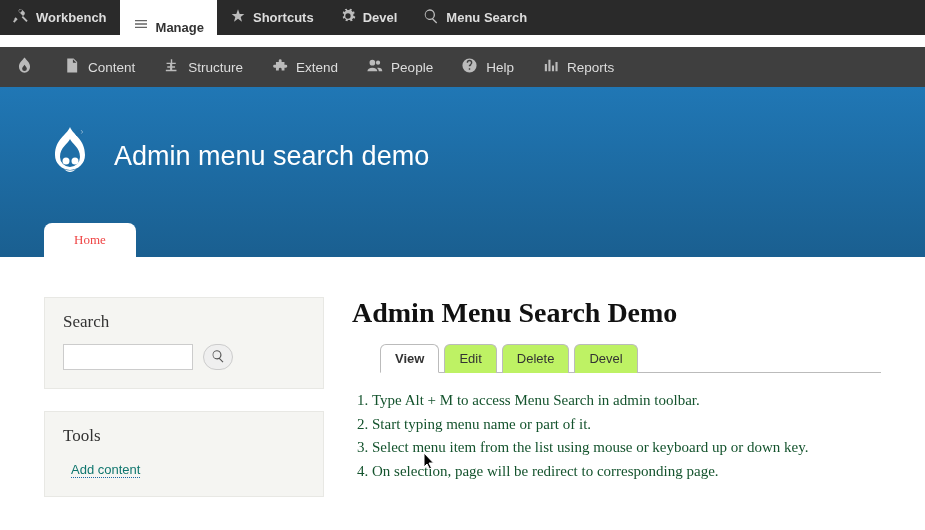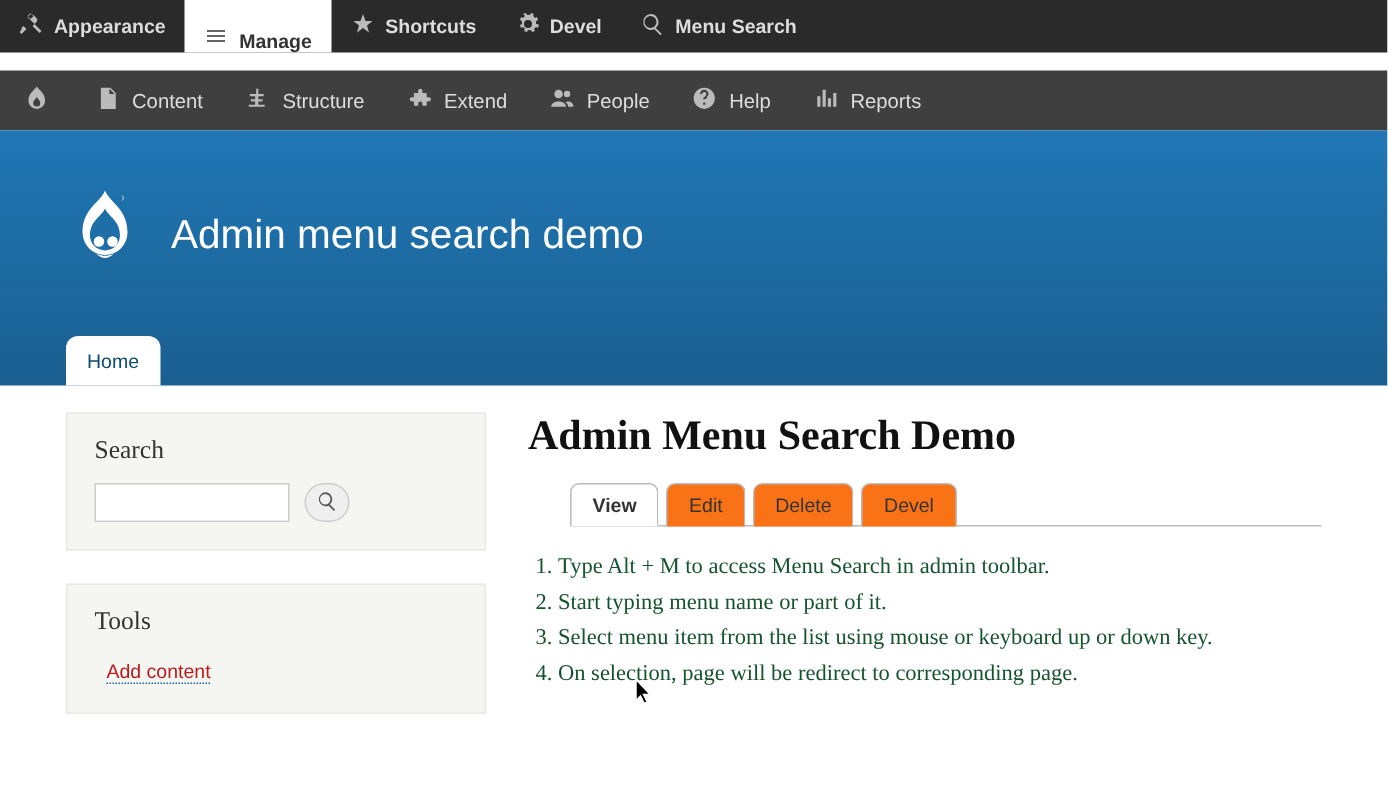--- a/index.html
+++ b/index.html
@@ -69,32 +69,33 @@
     color: #fff;
     font-size: 27px;
     font-weight: 400;
   }
   .logo-wrap svg { width: 52px; height: 58px; }
   
   
   .nav-tabs-row { display: flex; }
   .nav-tab {
     background: #fff;
-    color: #0c4a6e;
+    color: #ef4444;
     font-size: 13px;
-    padding: 9px 14px;
+    padding: 9px 30px;
     border-radius: 8px 8px 0 0;
     cursor: pointer;
+    font-family: Liberation Serif, serif;
   }
   
   
   .main-wrap {
     display: flex;
     gap: 28px;
-    padding: 18px 44px 30px 44px;
+    padding: 40px 44px 30px 44px;
     align-items: flex-start;
   }
   .sidebar {
     width: 280px;
     flex-shrink: 0;
     display: flex;
     flex-direction: column;
     gap: 22px;
   }
   .block {
@@ -127,21 +128,21 @@
     border-radius: 14px;
     width: 30px;
     height: 26px;
     display: flex;
     align-items: center;
     justify-content: center;
     cursor: pointer;
   }
   .search-btn svg { width: 14px; height: 14px; fill: #555; }
   .tools-link {
-    color: #b91c1c;
+    color: #0f766e;
     font-size: 13px;
     text-decoration: none;
     border-bottom: 1px dotted #1a6ba3;
     cursor: pointer;
     display: inline-block;
     margin-top: 4px;
     margin-left: 8px;
   }
   
   
@@ -156,21 +157,21 @@
     margin-bottom: 14px;
   }
   .local-tabs {
     display: flex;
     gap: 5px;
     border-bottom: 1px solid #bbb;
     margin-bottom: 16px;
     margin-left: 28px;
   }
   .local-tabs .ltab {
-    background: #f97316;
+    background: #bef264;
     border: 1px solid #bbb;
     border-bottom: none;
     border-radius: 6px 6px 0 0;
     padding: 6px 14px;
     font-size: 13px;
     color: #333;
     cursor: pointer;
     position: relative;
     top: 1px;
   }
@@ -197,21 +198,21 @@
 </head>
 <body>
 
 <div class="toolbar-top">
   <div class="tb-item">
     <span>
       <svg viewBox="0 0 24 24">
           <path d="M22 19l-7-7 2-2c1-1 1-3 0-4l-3-3c-1-1-3-1-4 0L8 5l7 7-2 2 7 7 2-2zM2 22l5-5-3-3-2 2v2l-2 2 2 2zm11-17l-2 2-3-3 2-2c1-1 2 0 3 1s1 2 0 2z"></path>
         </svg>
     </span>
-    <span>Appearance</span>
+    <span>Workbench</span>
   </div>
   <div class="tb-item active">
     <span>
       <svg viewBox="0 0 24 24">
           <path d="M3 6h18v2H3V6zm0 5h18v2H3v-2zm0 5h18v2H3v-2z"></path>
         </svg>
     </span>
     <span>Manage</span>
   </div>
   <div class="tb-item">

